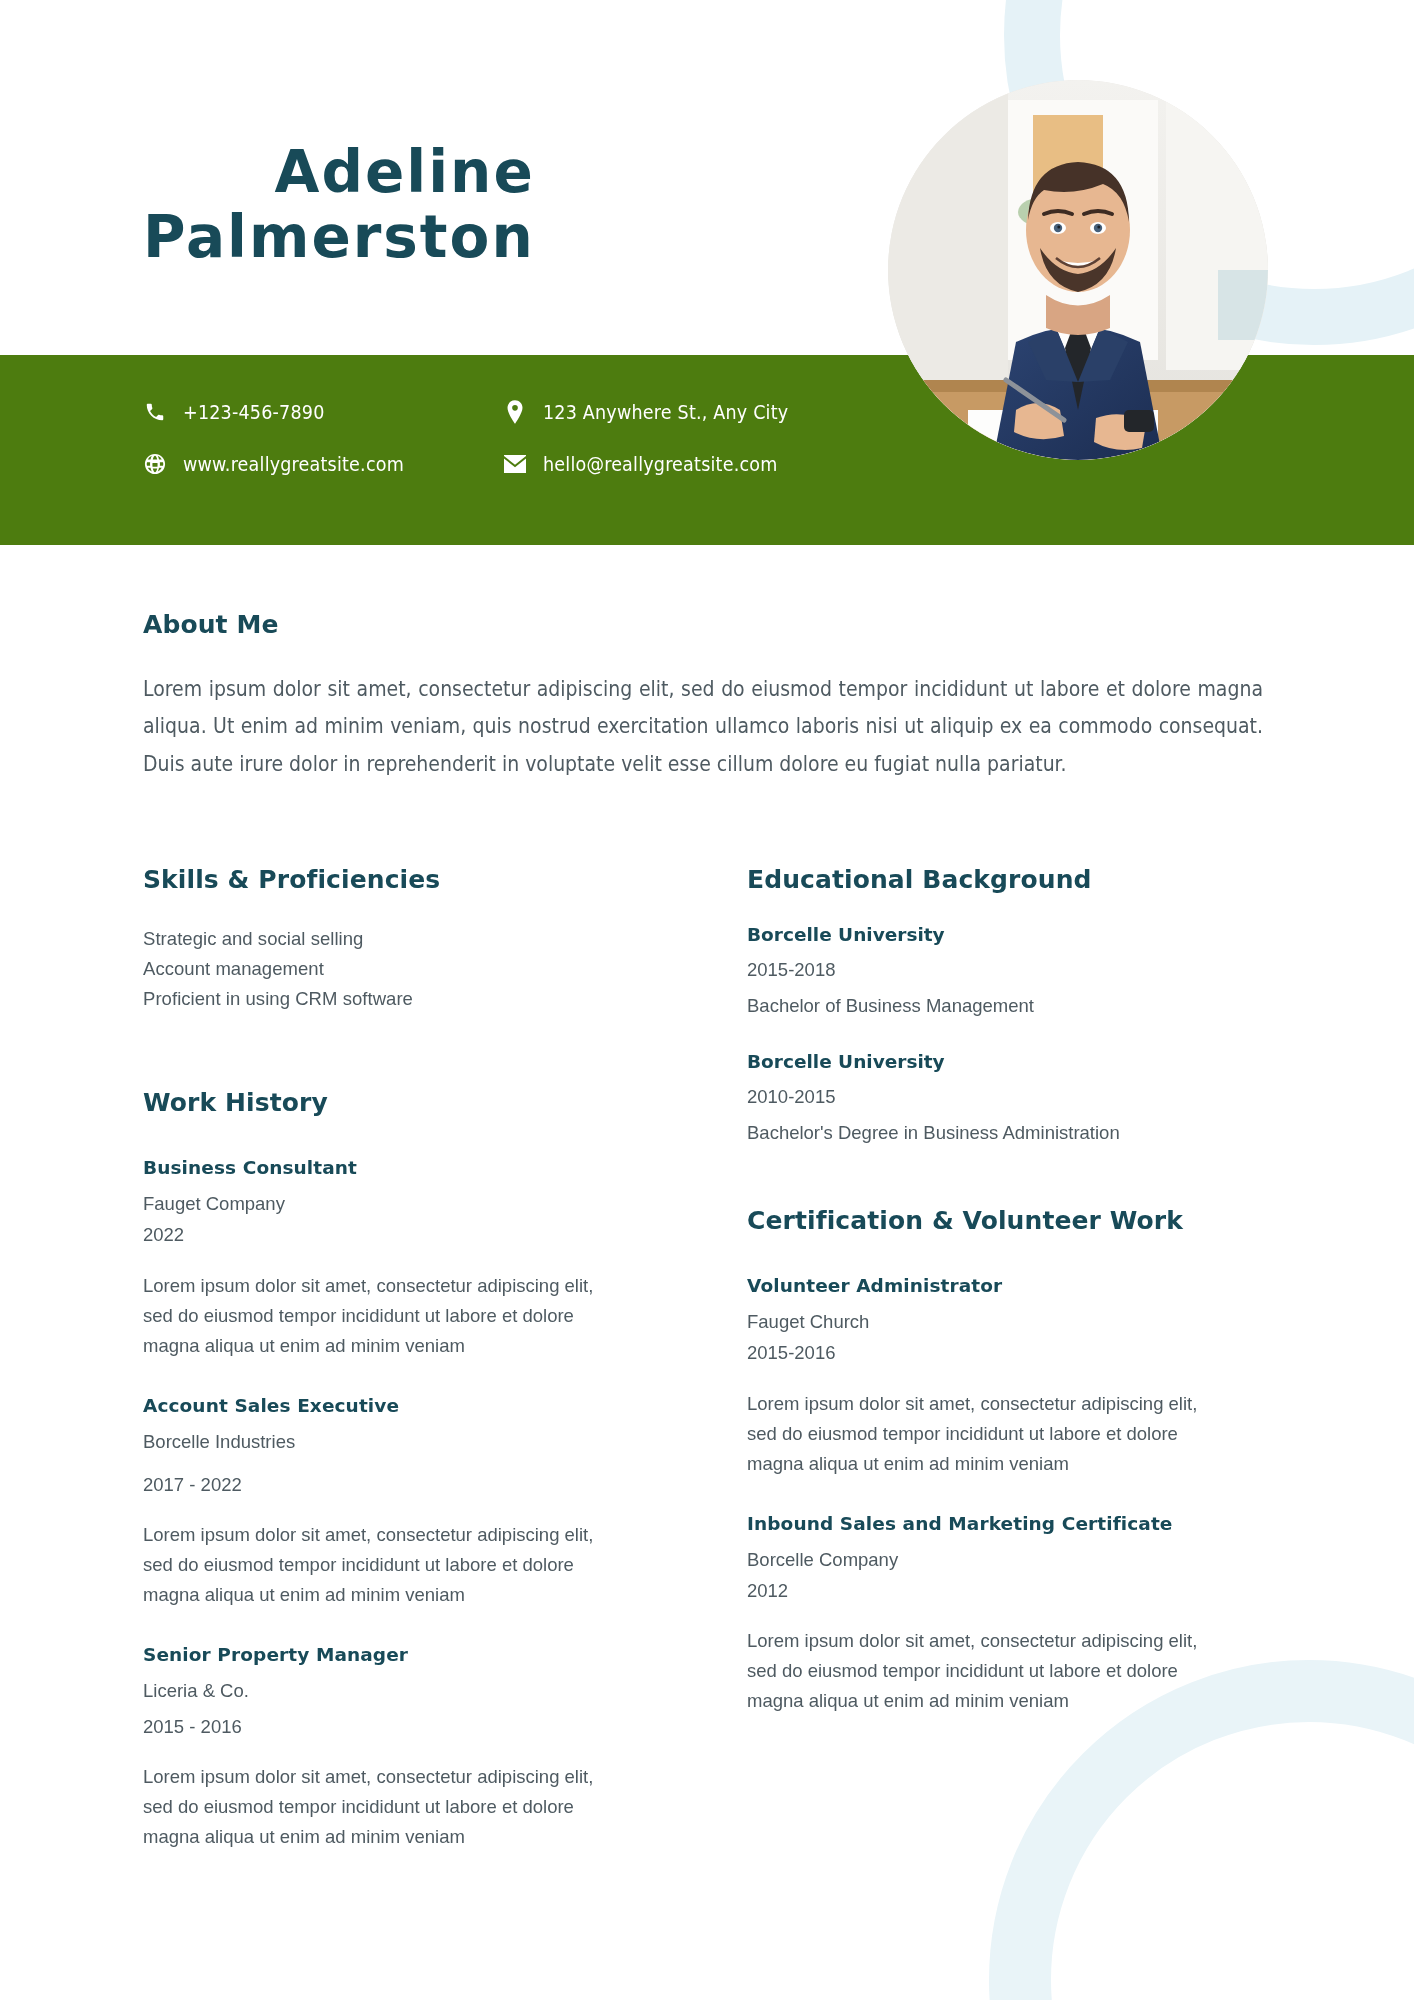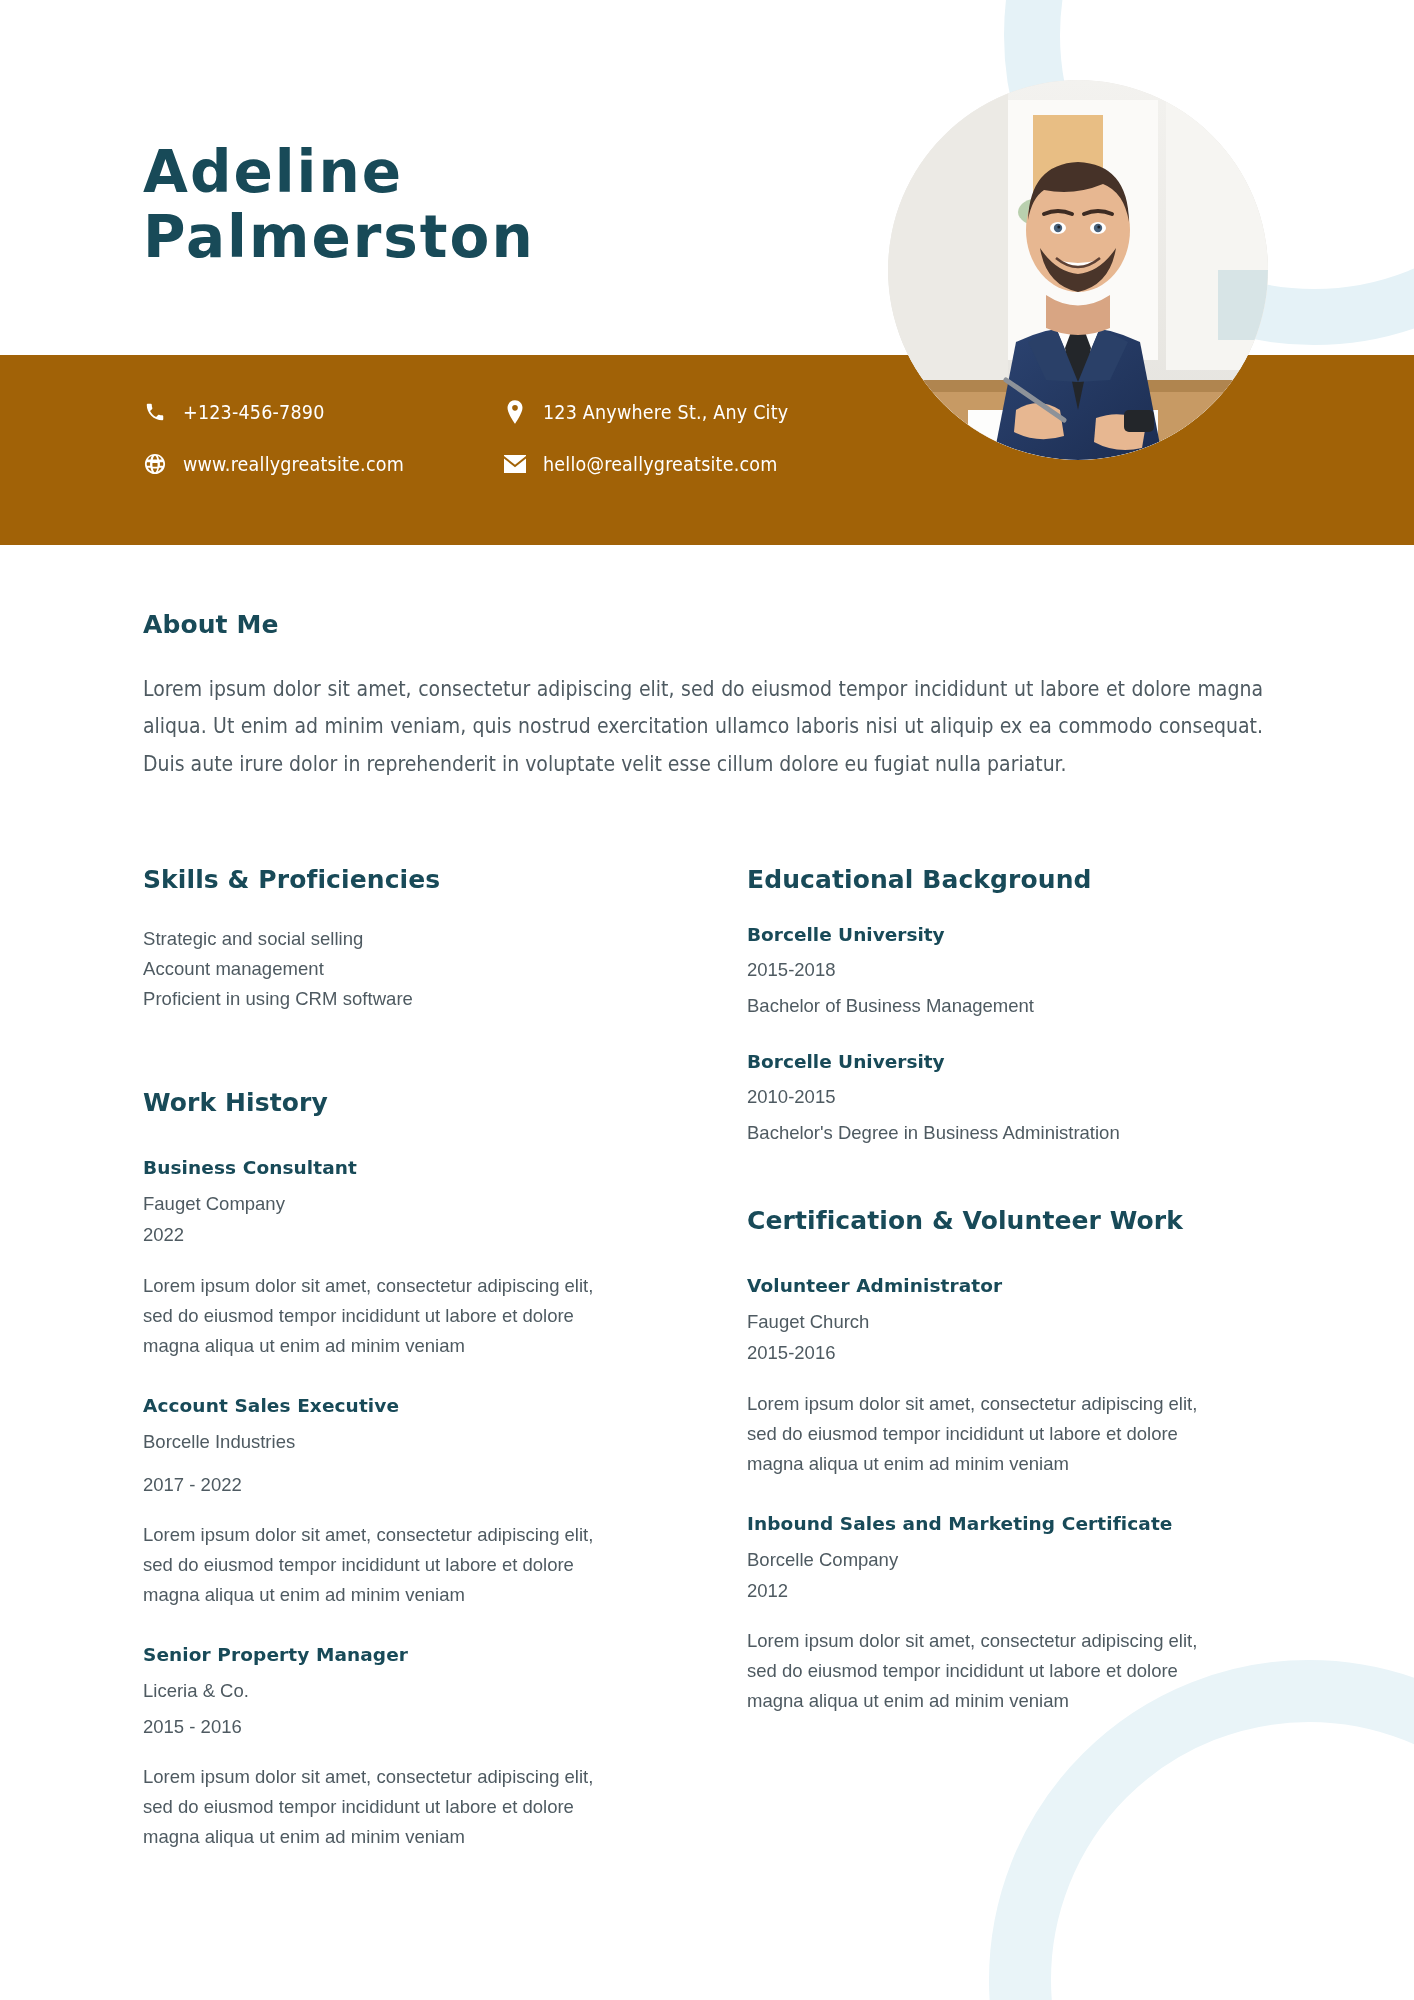--- a/index.html
+++ b/index.html
@@ -44,20 +44,21 @@
     position: absolute;
     left: 0; top: 0;
     width: 1414px;
     height: 355px;
   }
   .name-block {
     position: absolute;
     left: 143px;
     top: 140px;
     line-height: 1.12;
+    text-align: right;
   }
   .name-line {
     display: block;
     font-family: "DejaVu Sans", sans-serif;
     font-size: 58px;
     font-weight: bold;
     letter-spacing: 2.0px;
     color: #184a58;
   }
 
@@ -75,21 +76,21 @@
   }
   .photo-svg { display: block; width: 380px; height: 380px; }
 
   
   .contact-band {
     position: absolute;
     left: 0;
     top: 355px;
     width: 1414px;
     height: 190px;
-    background: #a16207;
+    background: #4d7c0f;
   }
   .contact-grid {
     position: absolute;
     left: 143px;
     top: 45px;
     width: 680px;
     display: grid;
     grid-template-columns: 360px 320px;
     grid-row-gap: 28px;
   }

